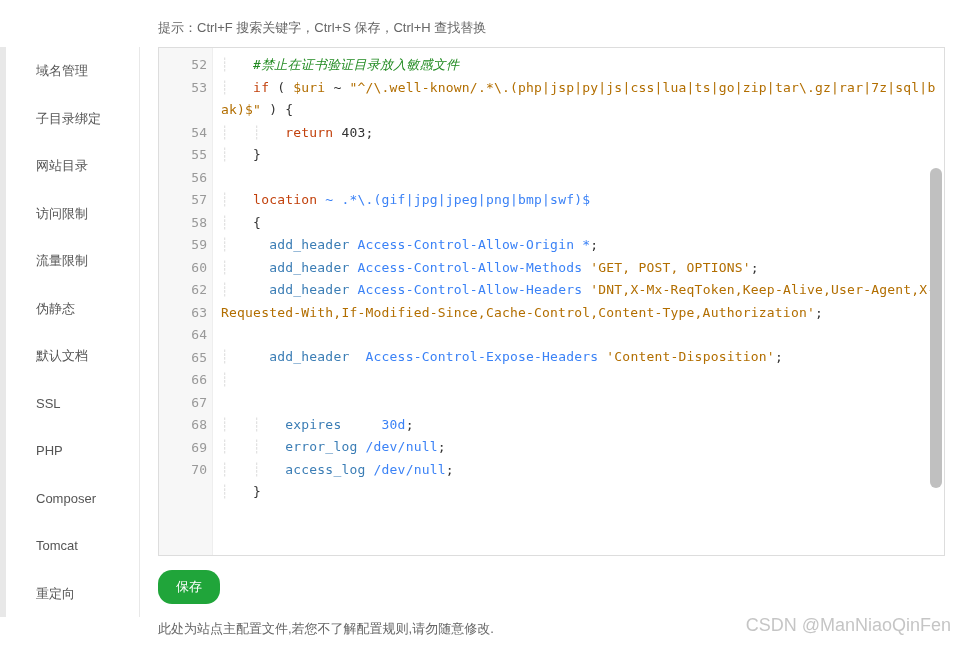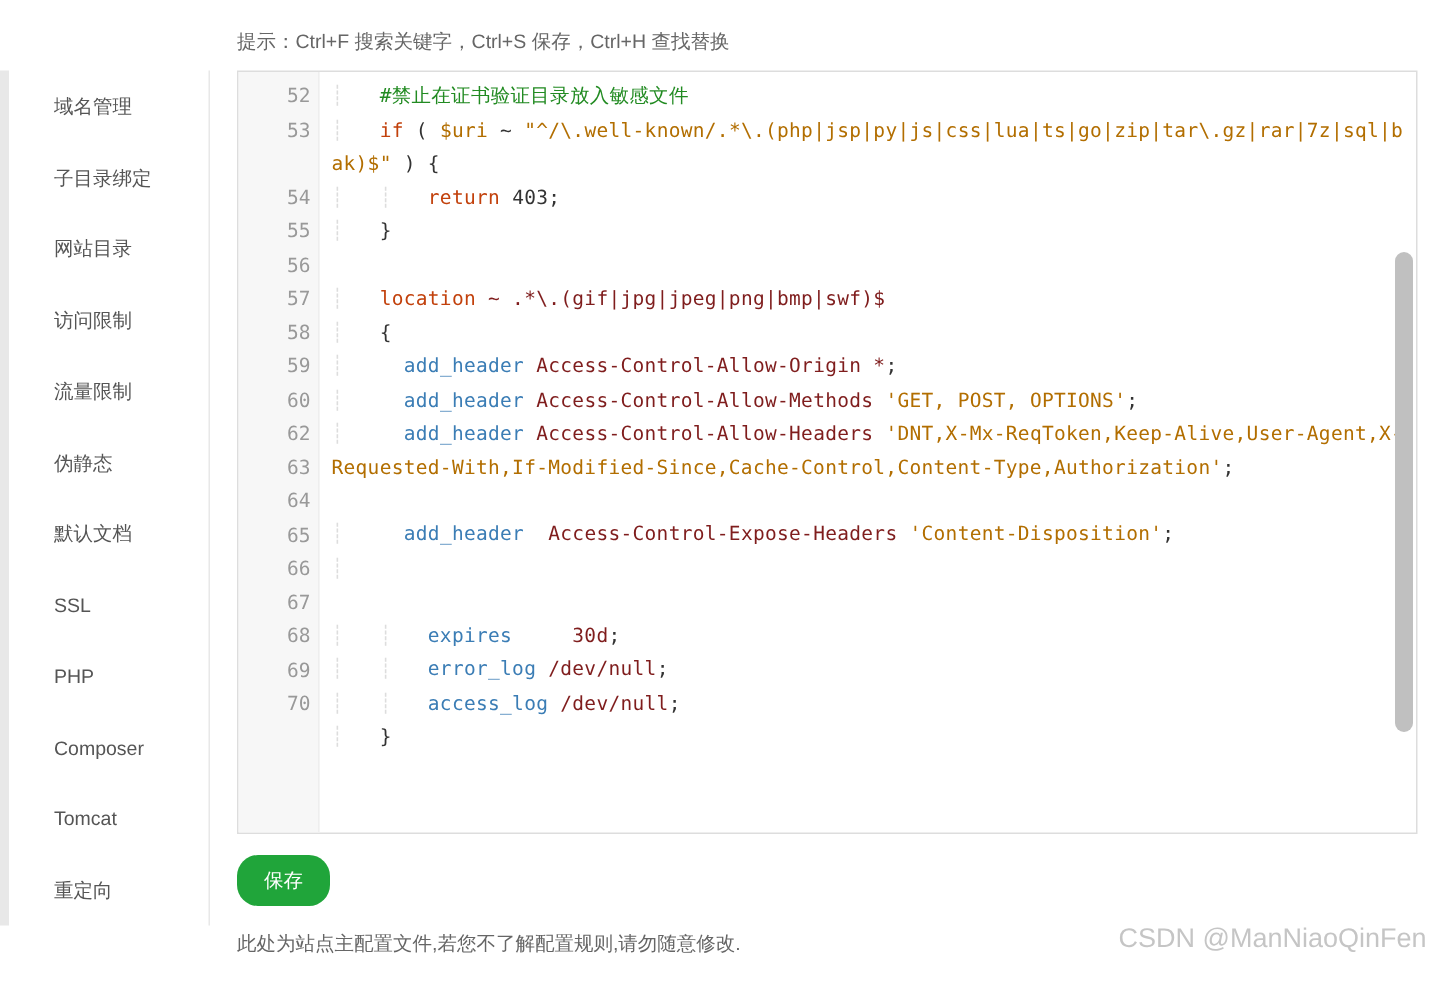--- a/index.html
+++ b/index.html
@@ -78,27 +78,27 @@
       font-family: Consolas, Monaco, monospace;
       font-size: 13px;
       line-height: 22.5px;
       padding: 6px 8px 6px 8px;
       white-space: pre;
       overflow: hidden;
       color: #333;
       letter-spacing: 0.2px;
     }
     .code-line { height: 22.5px; white-space: pre-wrap; word-break: break-all; }
-    .c-comment { color: #228b22; }
+    .c-comment { color: #228b22; font-style: italic; }
     .c-kw { color: #c2410c; }
     .c-var { color: #b26e00; }
     .c-str { color: #b26e00; }
     .c-num { color: #333; }
     .c-dir { color: #3b7db5; }
-    .c-name { color: #7f1d1d; }
+    .c-name { color: #3b82f6; }
     .indent-guide { color: #ddd; }
     .scrollbar-v {
       position: absolute;
       right: 2px;
       top: 120px;
       width: 12px;
       height: 320px;
       background: #c0c0c0;
       border-radius: 6px;
     }

